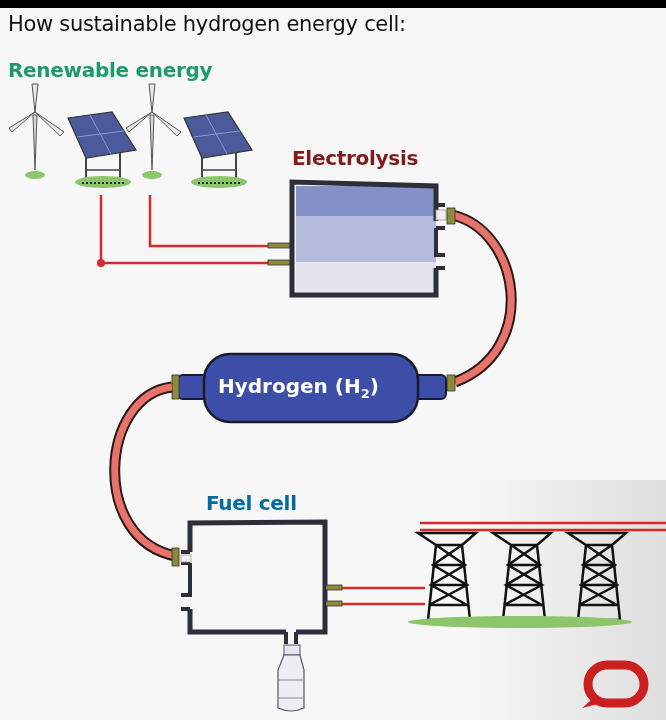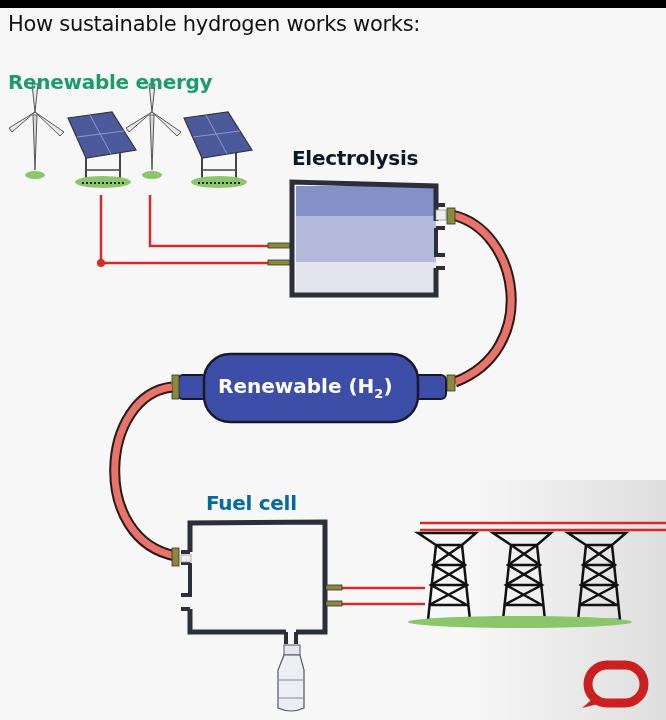--- a/index.html
+++ b/index.html
@@ -1,21 +1,21 @@
 <!DOCTYPE html>
 <html><head>
 <meta charset="utf-8">
 <style>
   html, body { margin:0; padding:0; }
   body { width:666px; height:720px; overflow:hidden; background:#f7f7f7; position:relative; font-family:"DejaVu Sans", sans-serif; }
   .topbar { position:absolute; left:0; top:0; width:666px; height:8px; background:#000; }
   .title { position:absolute; left:8px; top:12px; font-size:21px; font-weight:500; color:#111; letter-spacing:-0.3px; }
   .lbl { position:absolute; font-weight:bold; letter-spacing:-0.3px; }
-  .lbl-green { left:8px; top:58px; font-size:20px; color:#1e9b6a;margin-top:12px; }
-  .lbl-red { left:292px; top:146px; font-size:20px; color:#0f172a; }
+  .lbl-green { left:8px; top:58px; font-size:20px; color:#1e9b6a; }
+  .lbl-red { left:292px; top:146px; font-size:20px; color:#7f1d1d; }
   .lbl-blue { left:206px; top:491px; font-size:20px; color:#0369a1; }
   .h2-text { position:absolute; left:218px; top:374px; font-size:20px; font-weight:bold; color:#fff; }
   .shade { position:absolute; right:0; bottom:0; width:200px; height:240px; background:linear-gradient(90deg, rgba(247,247,247,0) 0%, rgba(220,220,220,0.9) 100%); }
   svg.diagram { position:absolute; left:0; top:0; }
 </style>
 </head>
 <body>
 
 <div class="topbar"></div>
 <div class="shade"></div>
@@ -137,17 +137,17 @@
     <path d="M586,545 L612,545 M583,565 L615,565 M581,585 L617,585 M579,605 L619,605 M586,545 L615,565 L581,585 L617,605 M612,545 L583,565 L617,585 L579,605"></path>
   </g>
   <ellipse cx="520" cy="622" rx="112" ry="6" fill="#8cc66a"></ellipse>
 
   <g>
     <rect x="588" y="665" width="56" height="38" rx="19" fill="none" stroke="#cc1f1f" stroke-width="9"></rect>
     <polygon points="596,696 582,708 606,702" fill="#cc1f1f"></polygon>
   </g>
 </svg>
 
-<div class="title">How sustainable hydrogen works works:</div>
+<div class="title">How sustainable hydrogen energy cell:</div>
 <div class="lbl lbl-green">Renewable energy</div>
 <div class="lbl lbl-red">Electrolysis</div>
-<div class="h2-text"><span>Renewable (H</span><sub style="font-size:13px;">2</sub><span>)</span></div>
+<div class="h2-text"><span>Hydrogen (H</span><sub style="font-size:13px;">2</sub><span>)</span></div>
 <div class="lbl lbl-blue">Fuel cell</div>
 
 </body></html>

